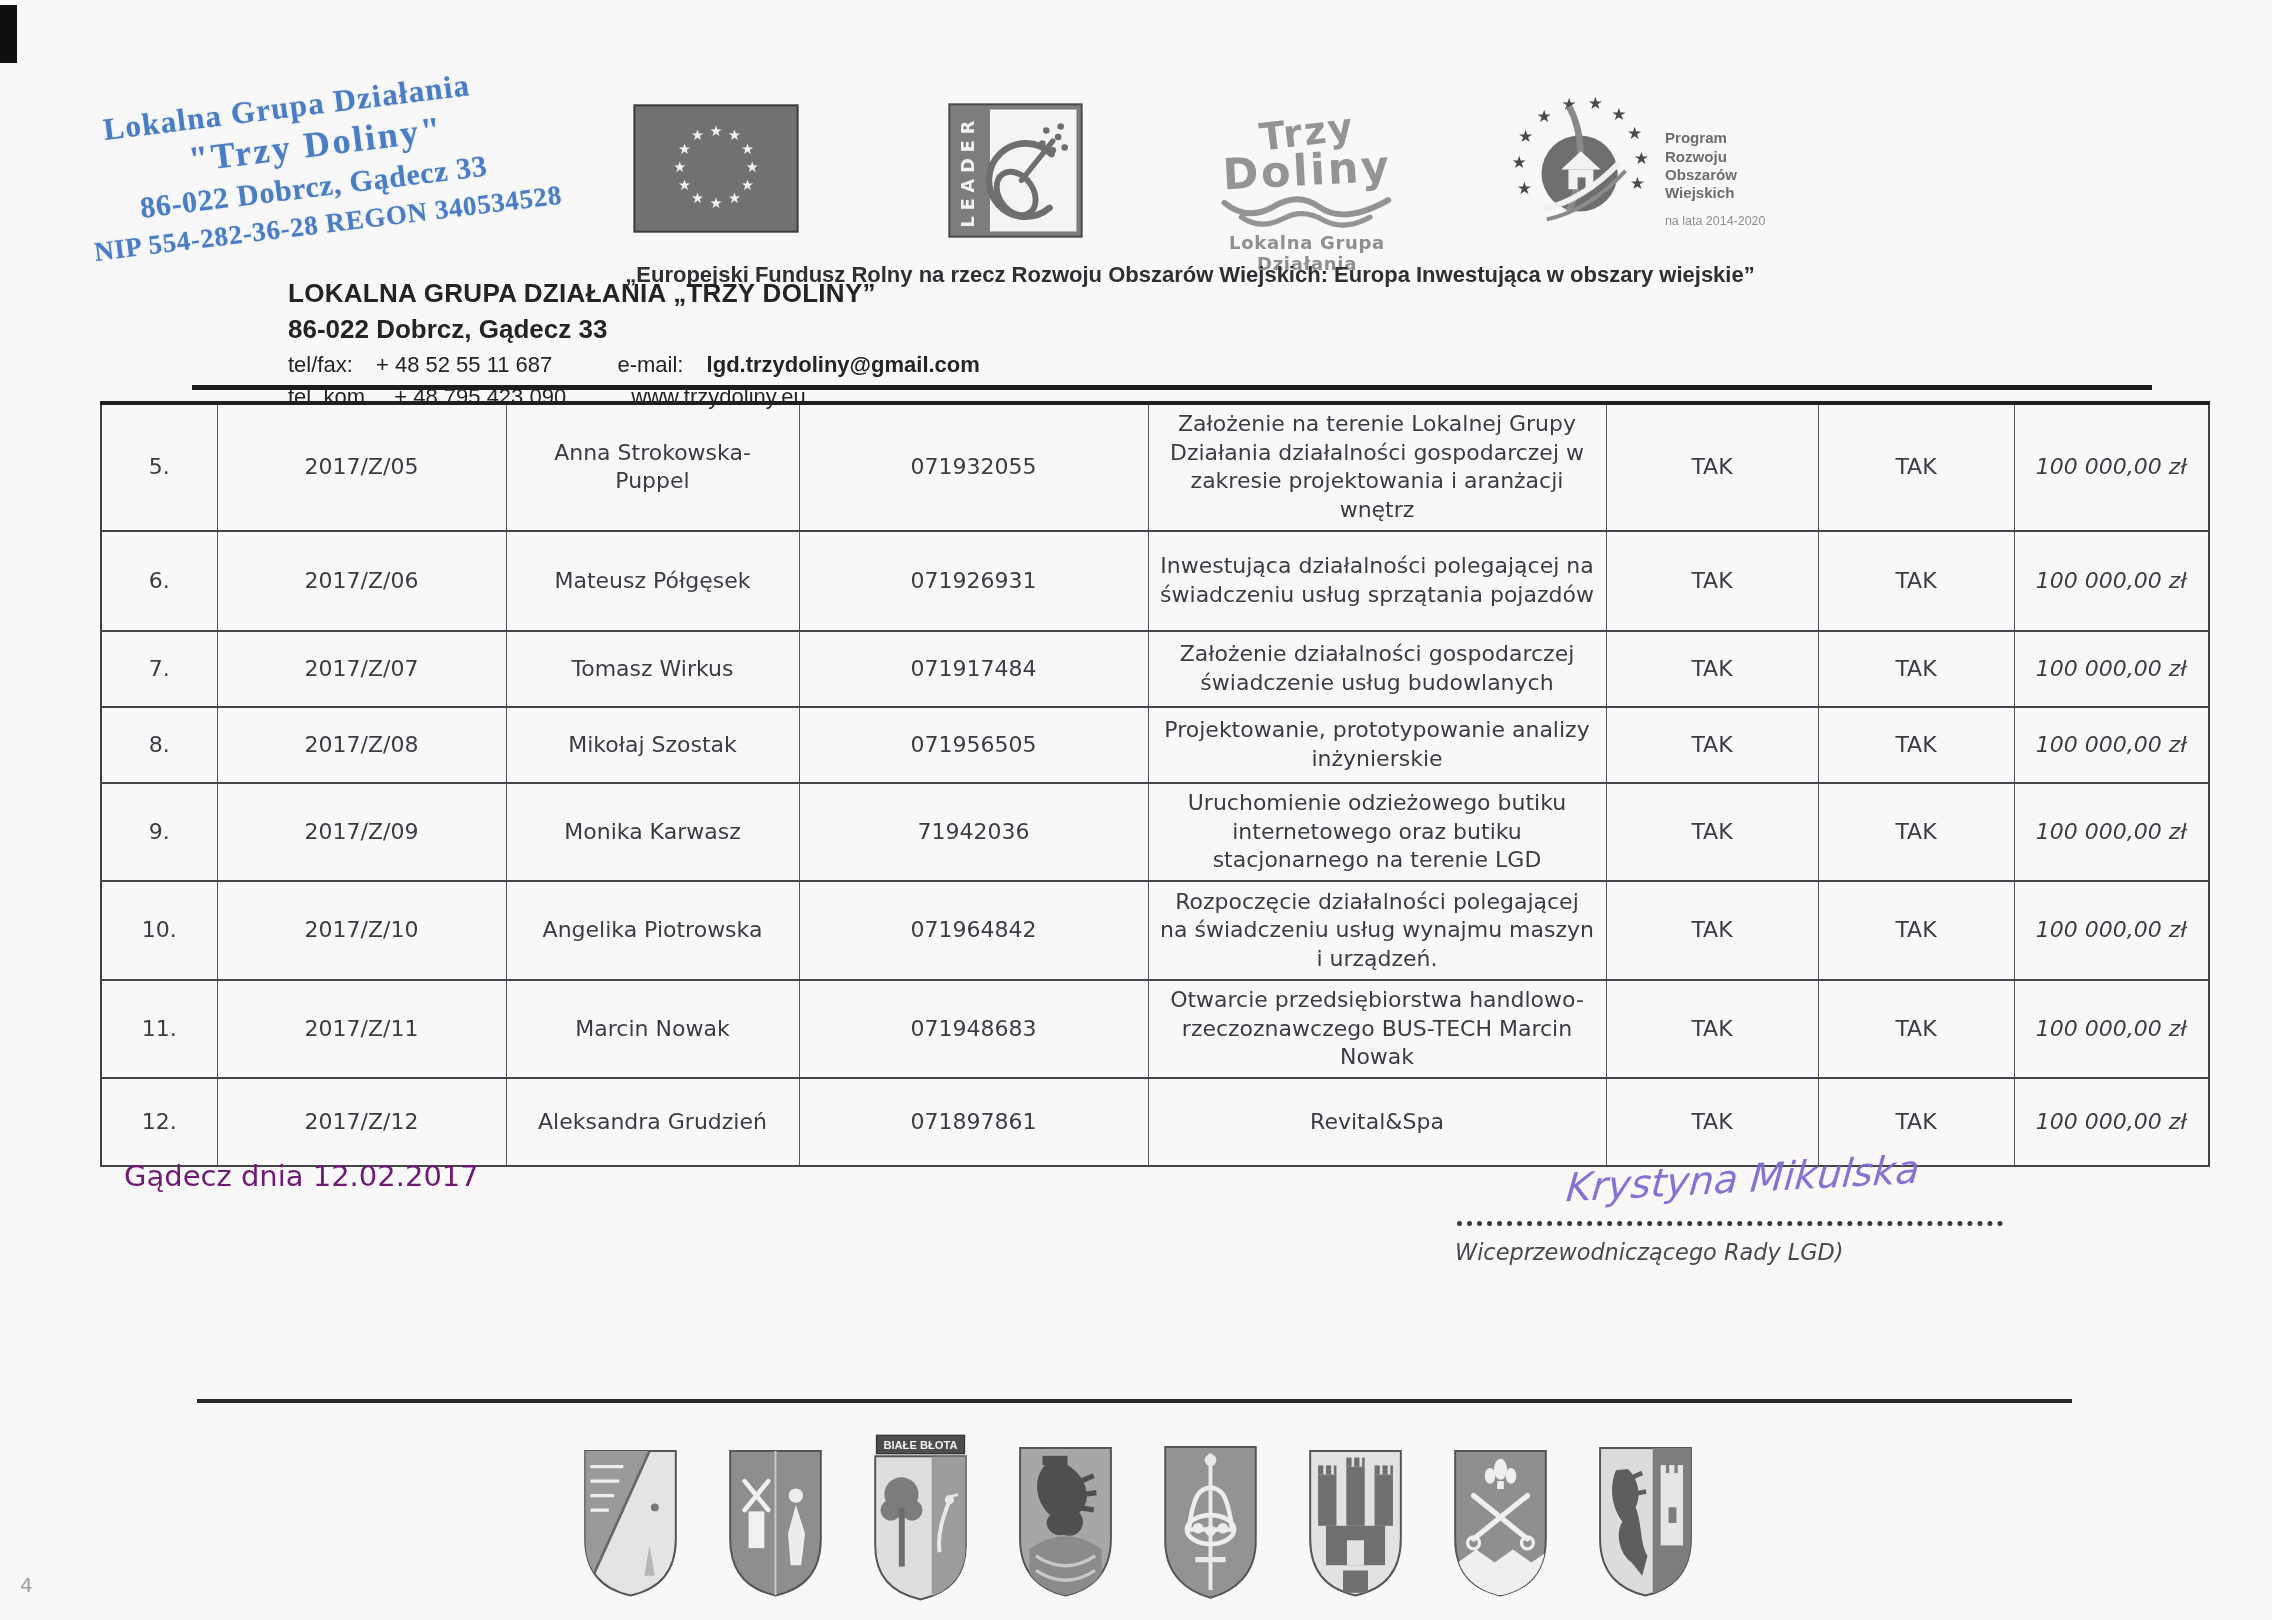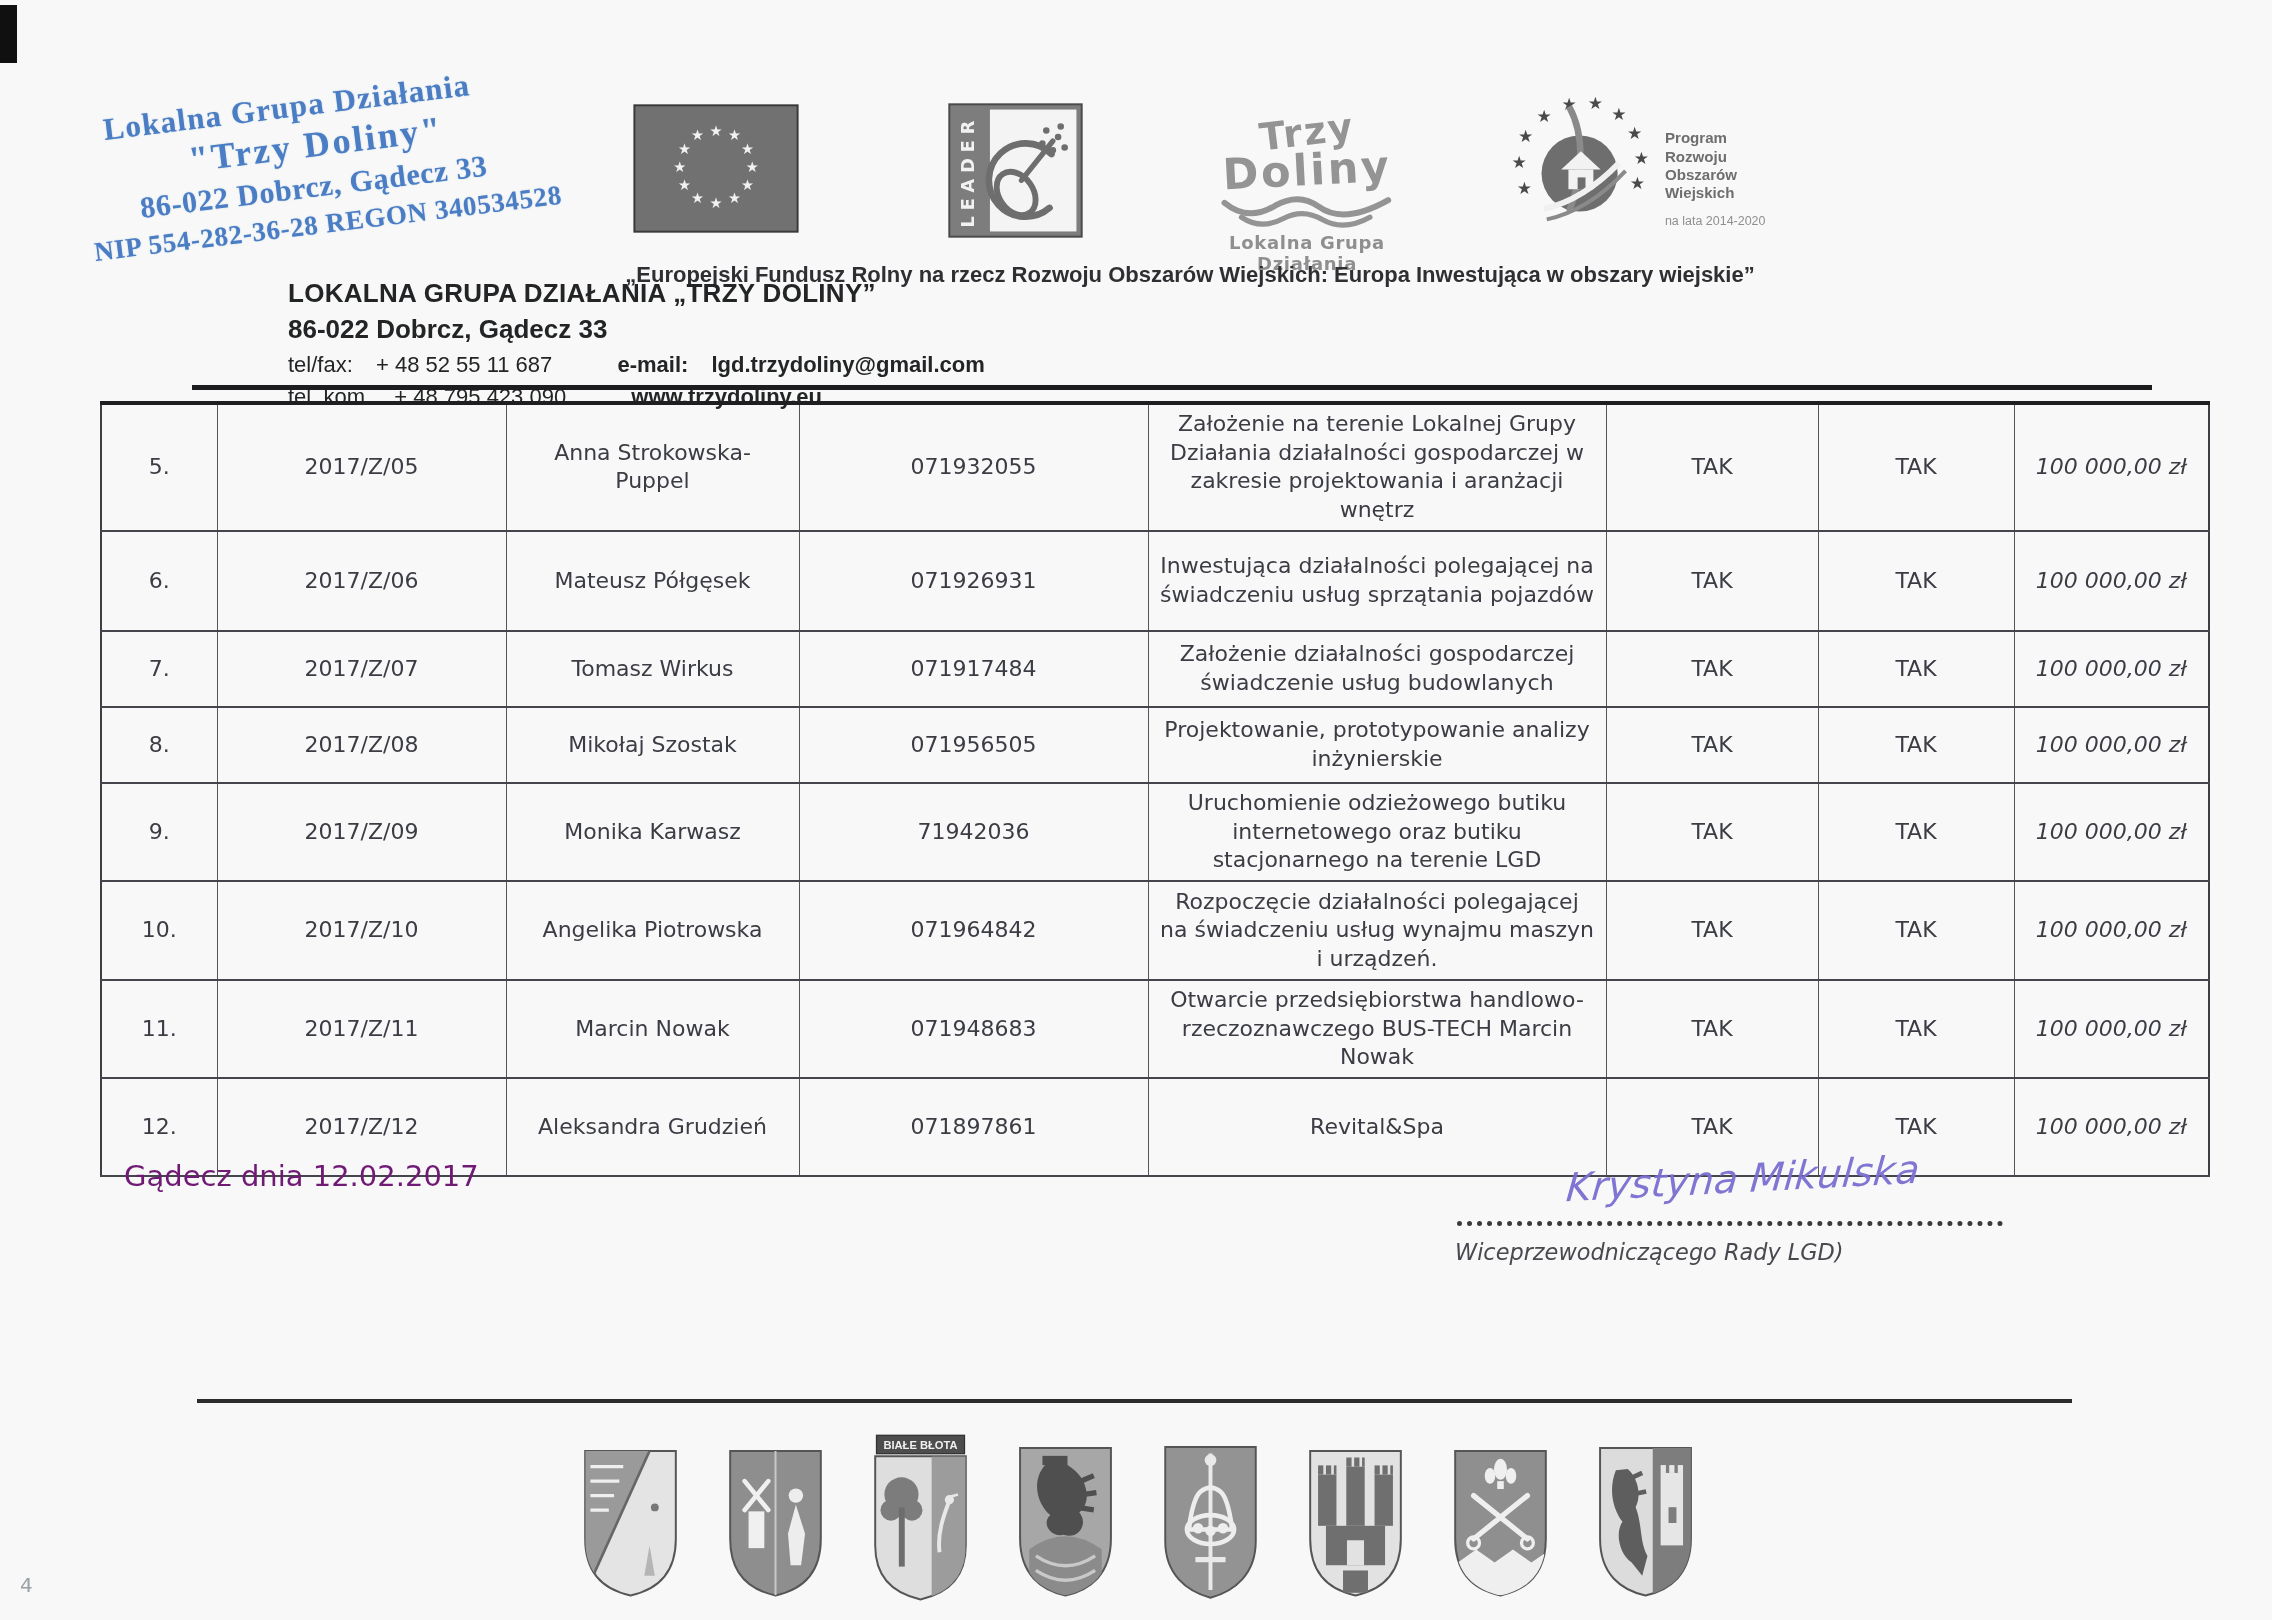--- a/index.html
+++ b/index.html
@@ -38,21 +38,21 @@
     white-space:nowrap;
   }
 
   
   .org{position:absolute;left:288px;top:278px;font-family:"Liberation Sans",sans-serif;color:#222426;}
   .org .o-name{font-size:26px;font-weight:bold;letter-spacing:0.3px;}
   .org .o-addr{font-size:26px;font-weight:bold;margin-top:5.3px;}
   .org .o-line{font-size:22px;margin-top:6.6px;}
   .org .o-line .lab{display:inline-block;}
   .org .o-line .val{display:inline-block;margin-left:17px;}
-  .org .o-line .email-lab{margin-left:59px;font-weight:bold;}
+  .org .o-line .email-lab{margin-left:59px;}
   .org .o-line .bold{font-weight:bold;}
 
   .header-rule{position:absolute;left:192px;top:385px;width:1960px;height:4.6px;background:#1d1d20;}
 
   
   .apps-table{
     position:absolute;left:100px;top:401px;width:2107px;
     border-collapse:collapse;table-layout:fixed;
     font-size:22px;line-height:1.3;color:#3c3c44;
   }
@@ -63,21 +63,21 @@
   }
   .apps-table{border:2px solid #3e3e44;}
   .apps-table tr:first-child td{border-top:4.6px solid #1f1f22;}
   .apps-table tr:nth-child(1){height:116px;}
   .apps-table tr:nth-child(2){height:100px;}
   .apps-table tr:nth-child(3){height:76px;}
   .apps-table tr:nth-child(4){height:76px;}
   .apps-table tr:nth-child(5){height:89px;}
   .apps-table tr:nth-child(6){height:92px;}
   .apps-table tr:nth-child(7){height:92px;}
-  .apps-table tr:nth-child(8){height:98px;}
+  .apps-table tr:nth-child(8){height:88px;}
   .apps-table .amount{white-space:nowrap;font-style:italic;}
 
   
   .place-date{position:absolute;left:124px;top:1159px;font-size:29px;color:#701a75;}
   .sig-line{position:absolute;left:1457px;top:1182px;width:546px;border-bottom:5.3px dotted #3a3a3e;height:39px;}
   .signature{
     position:absolute;left:1480px;top:1156px;width:526px;text-align:center;
     font-style:italic;font-size:39px;color:#7a6fd1;
     transform:rotate(-3deg) skewX(-8deg);opacity:.95;
   }

